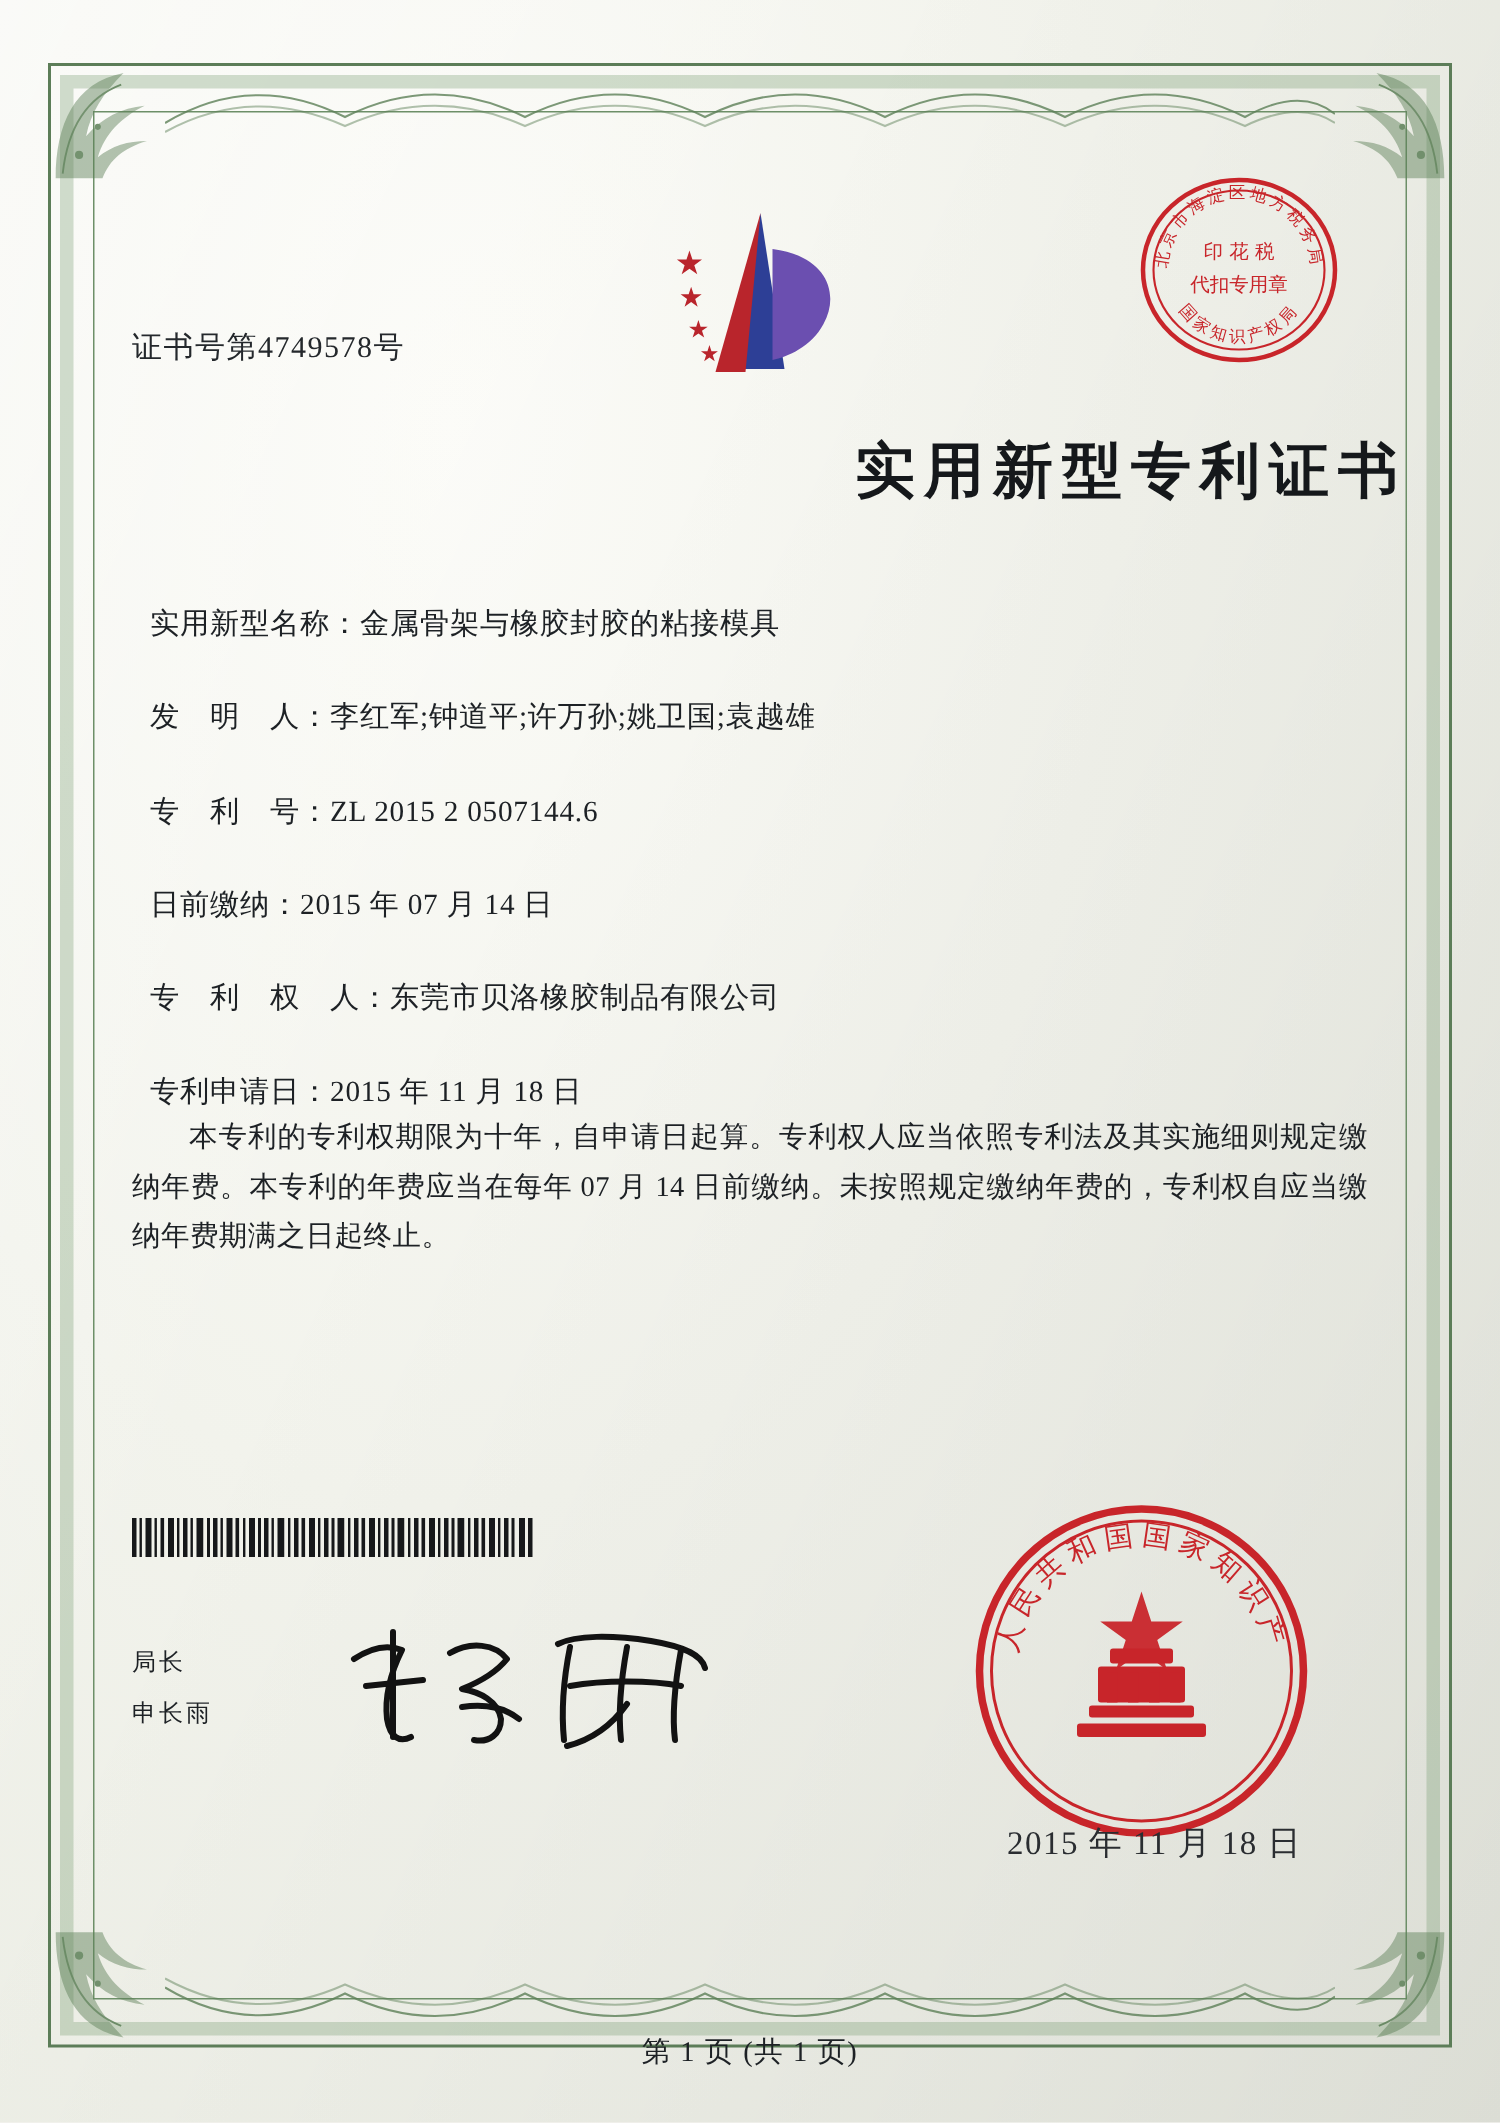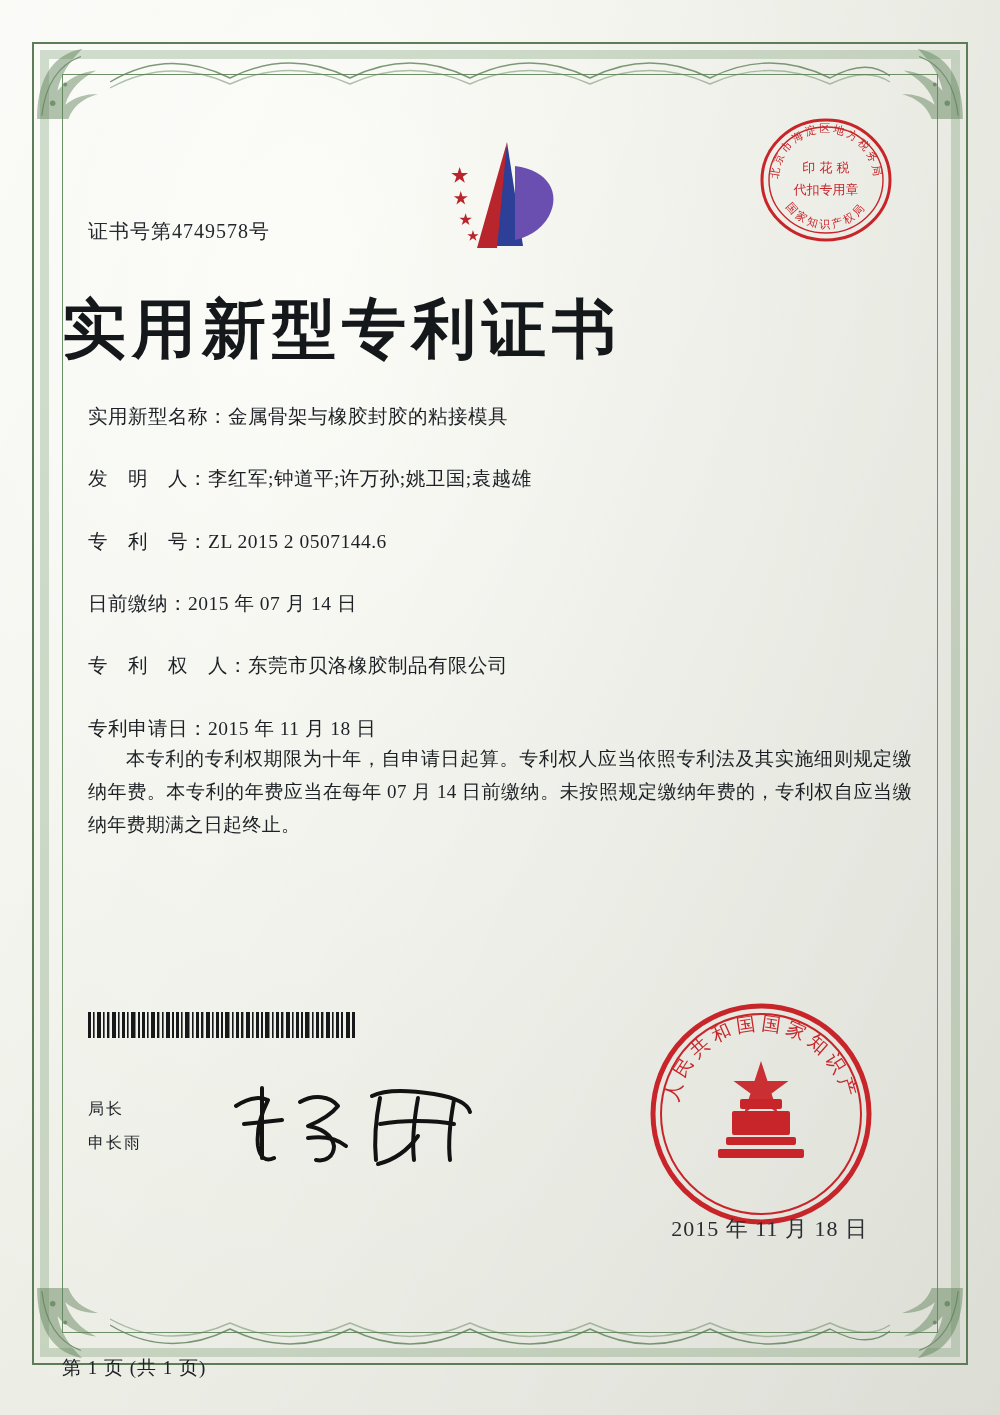--- a/index.html
+++ b/index.html
@@ -57,28 +57,28 @@
     position:absolute;left:26px;top:100px;
     font-size:20px;letter-spacing:1px;color:#24282c;margin-top:44px;
   }
   .logo{
     position:absolute;left:50%;top:62px;transform:translateX(-50%);
     width:170px;height:130px;
   }
   .logo svg{width:100%;height:100%;display:block;}
 
   .title{
-    position:absolute;left:0;right:0;top:212px;text-align:left;
-    font-size:64px;font-weight:bold;letter-spacing:6px;color:#15181b;
+    position:absolute;left:0;right:0;top:212px;text-align:right;
+    font-size:40px;font-weight:bold;letter-spacing:6px;color:#15181b;
     font-family:"DejaVu Serif","Liberation Serif",serif;
   }
 
   .fields{position:absolute;left:26px;right:20px;top:330px;}
   .field{font-size:19.5px;color:#1d2125;margin-bottom:37px;letter-spacing:.5px;line-height:1.3;}
-  .field .lbl{display:inline;}
+  .field .lbl{display:inline;margin-left:12px;}
   .field .val{display:inline;}
 
   .body-text{
     position:absolute;left:26px;right:26px;top:668px;
     font-size:19px;line-height:33px;color:#1d2125;text-align:justify;letter-spacing:.3px;
   }
   .body-text p{margin:0 0 2px 0;text-indent:2em;}
 
   
   .barcode{
@@ -103,21 +103,21 @@
     position:absolute;right:70px;top:1140px;
     font-size:22px;color:#2a2d31;letter-spacing:1px;
   }
   
   .seal-small{
     position:absolute;right:42px;top:36px;width:140px;height:140px;
   }
   .seal-small svg{width:100%;height:100%;display:block;}
 
   .pagefoot{
-    position:absolute;left:0;right:0;bottom:-48px;
+    position:absolute;left:0;right:0;bottom:-48px;text-align:center;
     font-size:19px;color:#1d2125;letter-spacing:1px;
   }
 </style>
 </head>
 <body>
 
 <div id="paper">
 
   <div class="frame-band"></div>
   <div class="frame-outer"></div>

